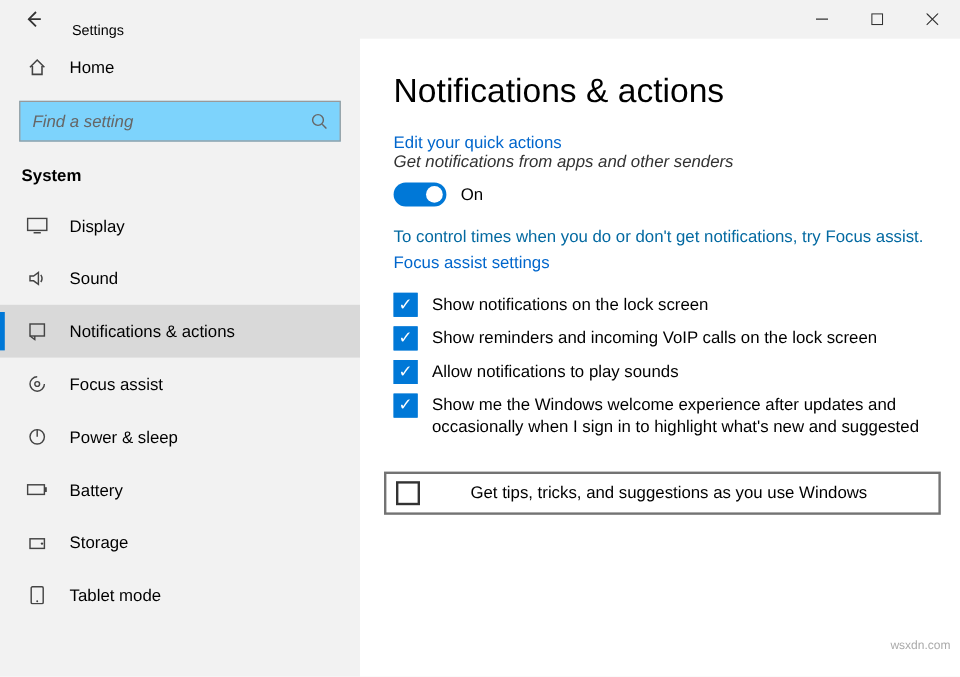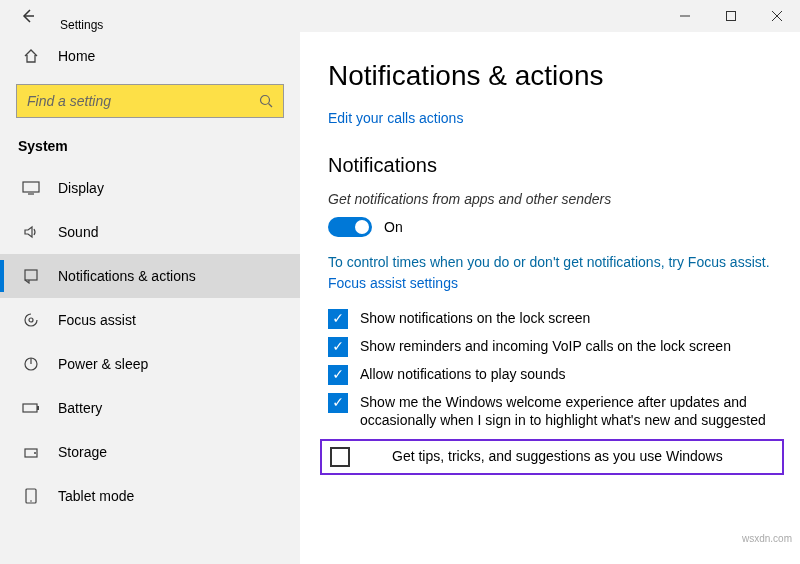--- a/index.html
+++ b/index.html
@@ -70,21 +70,21 @@
       height: 40px;
       padding-left: 22px;
       gap: 18px;
       font-size: 14px;
     }
     .home-item .icon { width: 18px; display:flex; align-items:center; justify-content:center; color:#444;}
     .search-box {
       margin: 8px 16px 12px 16px;
       height: 34px;
       border: 1px solid #999;
-      background: #fde047;
+      background: #7dd3fc;
       display: flex;
       align-items: center;
       padding: 0 10px;
     }
     .search-box input {
       flex: 1;
       border: none;
       outline: none;
       background: transparent;
       font-size: 14px;
@@ -210,23 +210,23 @@
       align-items: center;
       justify-content: center;
     }
     .checkbox.checked {
       background: #0078d7;
       border-color: #0078d7;
       color: #fff;
       font-size: 14px;
     }
     .highlight {
-      border: 2px solid #6d28d9;
+      border: 2px solid #737373;
       padding: 6px 8px;
-      margin-top: 1px;
+      margin-top: 20px;
       margin-left: -8px;
       margin-right: -4px;
       gap: 42px;
     }
     .watermark {
       position: absolute;
       bottom: 20px;
       right: 8px;
       font-size: 10px;
       color: #aaa;
@@ -358,23 +358,22 @@
                 <circle cx="8" cy="13" r="0.8" fill="#444"></circle>
               </svg>
             </span>
           <span>Tablet mode</span>
         </div>
       </div>
     </div>
 
     <div class="content">
       <h1>Notifications &amp; actions</h1>
-      <div class="link">Edit your calls actions</div>
-
-      <h2>Notifications</h2>
+      <div class="link">Edit your quick actions</div>
+
       <div class="desc">Get notifications from apps and other senders</div>
 
       <div class="toggle-row">
         <div class="toggle"></div>
         <span>On</span>
       </div>
 
       <div class="muted">To control times when you do or don't get notifications, try Focus assist.</div>
       <div class="link">Focus assist settings</div>
 

